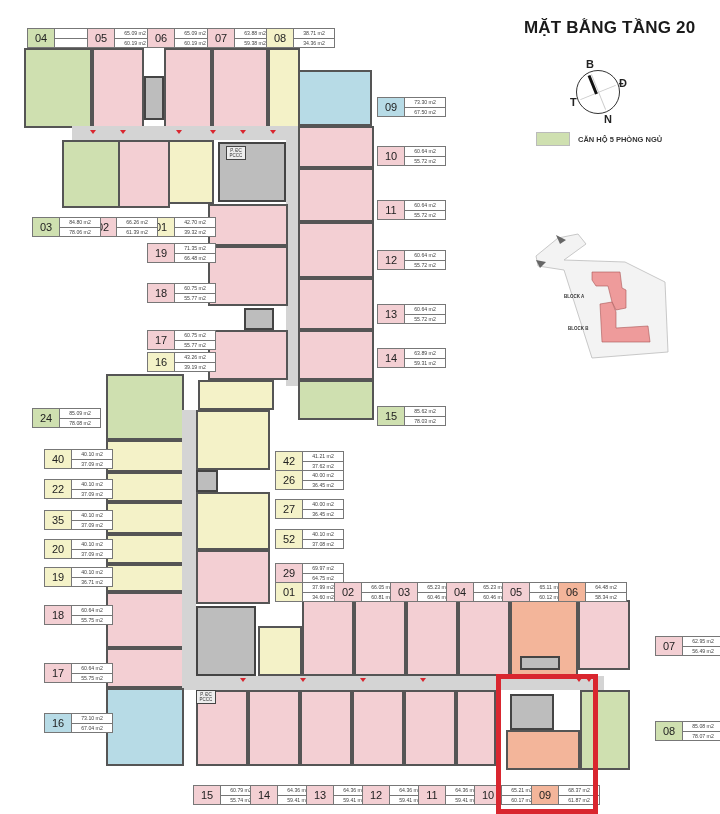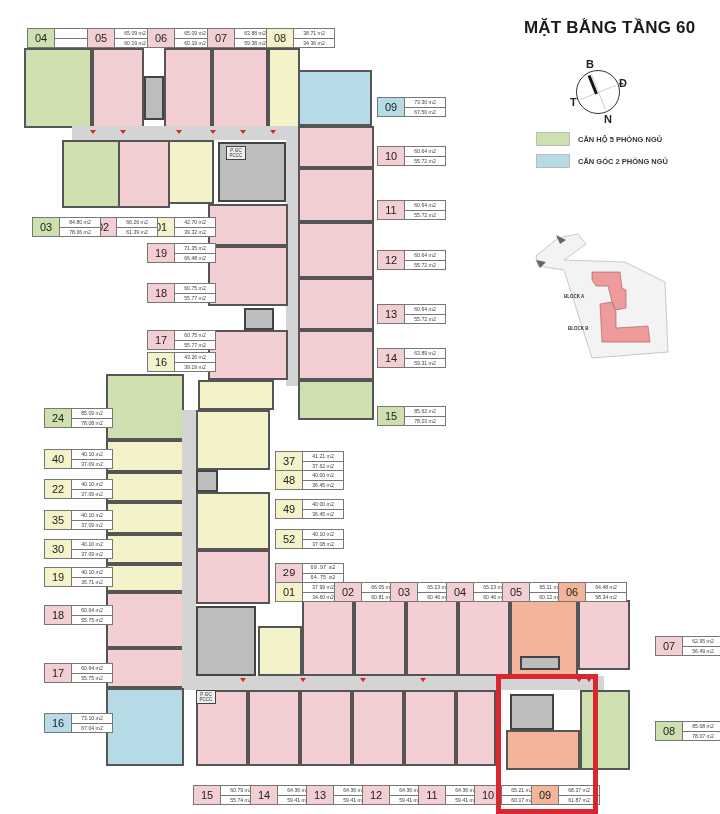--- a/index.html
+++ b/index.html
@@ -50,40 +50,36 @@
 
   .pccc { position: absolute; font-size: 4.5px; color: #333; text-align: center; line-height: 5px; border: 1px solid #444; background: #eee; padding: 1px; }
 
   .highlight { position: absolute; left: 496px; top: 674px; width: 102px; height: 140px; border: 5px solid #d9262f; }
 
   .door { position: absolute; width: 0; height: 0; border-left: 3px solid transparent; border-right: 3px solid transparent; border-top: 4px solid #d9262f; }
 </style>
 </head>
 <body>
 
-<div class="title">MẶT BẰNG TẦNG 60</div>
+<div class="title">MẶT BẰNG TẦNG 20</div>
 
 <div class="compass">
   <div class="hline"></div>
     <div class="vline"></div>
   <div class="needle"></div>
 </div>
 <span class="cmp-l" style="left:586px;top:58px;">B</span>
 <span class="cmp-l" style="left:619px;top:77px;">Đ</span>
 <span class="cmp-l" style="left:604px;top:113px;">N</span>
 <span class="cmp-l" style="left:570px;top:96px;">T</span>
 
 <div class="legend">
   <div class="legend-row">
     <div class="legend-swatch" style="background:#cfe0b0"></div>
     <span class="legend-label">CĂN HỘ 5 PHÒNG NGỦ</span>
-  </div>
-  <div class="legend-row">
-    <div class="legend-swatch" style="background:#b7dbe6"></div>
-    <span class="legend-label">CĂN GÓC 2 PHÒNG NGỦ</span>
   </div>
 </div>
 
 <div class="sitemap">
   <svg width="180" height="130" viewBox="0 0 180 130">
     <path d="M28 8 L48 4 L56 14 L34 30 L95 32 L135 52 L138 122 L62 128 L48 84 L34 40 L8 36 L6 26 Z" fill="#f3f3f3" stroke="#bbb" stroke-width="0.8"></path>
     <path d="M26 5 L36 10 L30 14 Z" fill="#666"></path>
     <path d="M6 30 L16 32 L10 38 Z" fill="#666"></path>
     <path d="M62 42 L90 42 L92 58 L96 60 L96 78 L86 80 L82 72 L78 56 L66 56 L62 50 Z" fill="#ee9b9b" stroke="#a55" stroke-width="0.6"></path>
     <path d="M70 74 L82 72 L86 82 L86 98 L118 96 L120 112 L72 112 Z" fill="#ee9b9b" stroke="#a55" stroke-width="0.6"></path>
@@ -307,21 +303,21 @@
     </div>
 </div>
 <div class="lbl" style="left:32px;top:217px;">
   <div class="num n3">03</div>
   <div class="areas">
       <div class="a">84.80 m2</div>
       <div class="a">78.06 m2</div>
     </div>
 </div>
 
-<div class="lbl" style="left:44px;top:408px;">
+<div class="lbl" style="left:32px;top:408px;">
   <div class="num n3">24</div>
   <div class="areas">
       <div class="a">85.09 m2</div>
       <div class="a">78.08 m2</div>
     </div>
 </div>
 <div class="lbl" style="left:44px;top:449px;">
   <div class="num n1">40</div>
   <div class="areas">
       <div class="a">40.10 m2</div>
@@ -336,21 +332,21 @@
     </div>
 </div>
 <div class="lbl" style="left:44px;top:510px;">
   <div class="num n1">35</div>
   <div class="areas">
       <div class="a">40.10 m2</div>
       <div class="a">37.09 m2</div>
     </div>
 </div>
 <div class="lbl" style="left:44px;top:539px;">
-  <div class="num n1">30</div>
+  <div class="num n1">20</div>
   <div class="areas">
       <div class="a">40.10 m2</div>
       <div class="a">37.09 m2</div>
     </div>
 </div>
 <div class="lbl" style="left:44px;top:567px;">
   <div class="num n1">19</div>
   <div class="areas">
       <div class="a">40.10 m2</div>
       <div class="a">36.71 m2</div>
@@ -372,48 +368,48 @@
 </div>
 <div class="lbl" style="left:44px;top:713px;">
   <div class="num nc">16</div>
   <div class="areas">
       <div class="a">73.10 m2</div>
       <div class="a">67.04 m2</div>
     </div>
 </div>
 
 <div class="lbl" style="left:275px;top:451px;">
-  <div class="num n1">37</div>
+  <div class="num n1">42</div>
   <div class="areas">
       <div class="a">41.21 m2</div>
       <div class="a">37.62 m2</div>
     </div>
 </div>
 <div class="lbl" style="left:275px;top:470px;">
-  <div class="num n1">48</div>
+  <div class="num n1">26</div>
   <div class="areas">
       <div class="a">40.00 m2</div>
       <div class="a">36.45 m2</div>
     </div>
 </div>
 <div class="lbl" style="left:275px;top:499px;">
-  <div class="num n1">49</div>
+  <div class="num n1">27</div>
   <div class="areas">
       <div class="a">40.00 m2</div>
       <div class="a">36.45 m2</div>
     </div>
 </div>
 <div class="lbl" style="left:275px;top:529px;">
   <div class="num n1">52</div>
   <div class="areas">
       <div class="a">40.10 m2</div>
       <div class="a">37.08 m2</div>
     </div>
 </div>
-<div class="lbl" style="left:275px;top:563px;font-family:Liberation Mono, monospace;">
+<div class="lbl" style="left:275px;top:563px;">
   <div class="num n2">29</div>
   <div class="areas">
       <div class="a">69.97 m2</div>
       <div class="a">64.75 m2</div>
     </div>
 </div>
 
 <div class="lbl" style="left:275px;top:582px;">
   <div class="num n1">01</div>
   <div class="areas">

